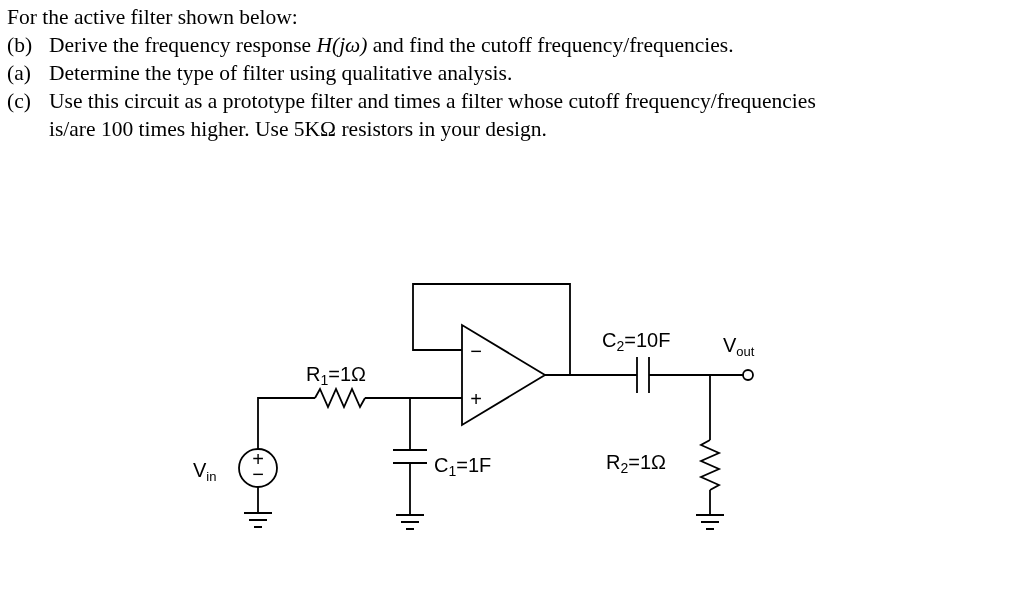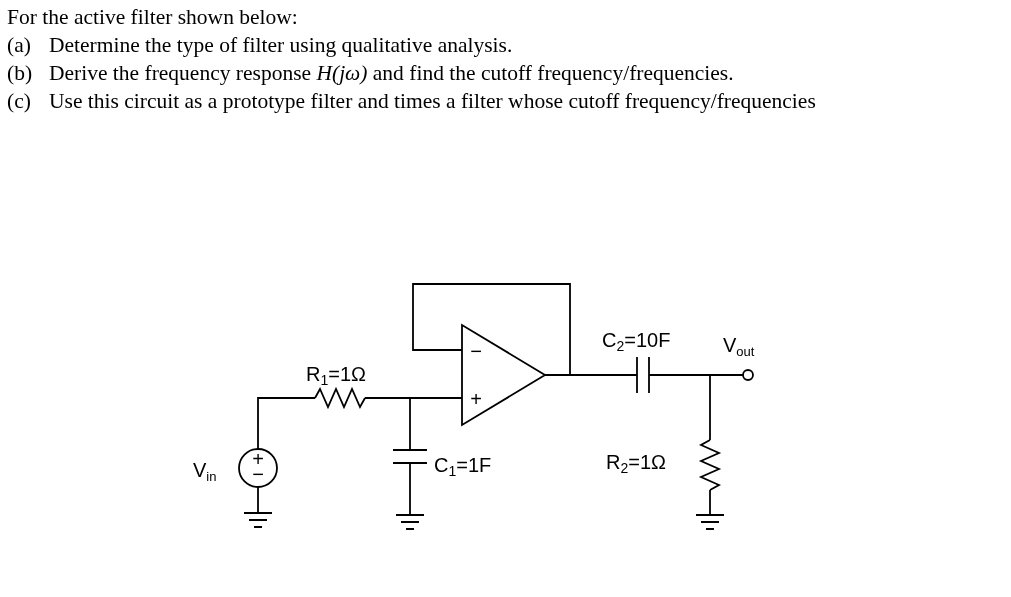--- a/index.html
+++ b/index.html
@@ -30,27 +30,28 @@
   .sym  { stroke:#000; stroke-width:1.8; fill:#ffffff; }
 </style>
 </head>
 <body>
 
 <div class="page">
 
   <div class="problem">
     <div class="title">For the active filter shown below:</div>
     <div class="item">
+      <span class="label">(b)</span><span>Derive the frequency response </span><span class="math">H(jω)</span><span> and find the cutoff frequency/frequencies.</span>
+    </div>
+    <div class="item">
       <span class="label">(a)</span><span>Determine the type of filter using qualitative analysis.</span>
     </div>
     <div class="item">
-      <span class="label">(b)</span><span>Derive the frequency response </span><span class="math">H(jω)</span><span> and find the cutoff frequency/frequencies.</span>
-    </div>
-    <div class="item">
       <span class="label">(c)</span><span>Use this circuit as a prototype filter and times a filter whose cutoff frequency/frequencies</span><br>
+      <span>is/are 100 times higher. Use 5KΩ resistors in your design.</span>
     </div>
   </div>
 
   <svg class="circuit" width="1011" height="597" viewBox="0 0 1011 597">
 
     <g>
 
       <path class="wire" d="M258,449 L258,398 L315,398"></path>
 
       <path class="wire" d="M365,398 L462,398"></path>

